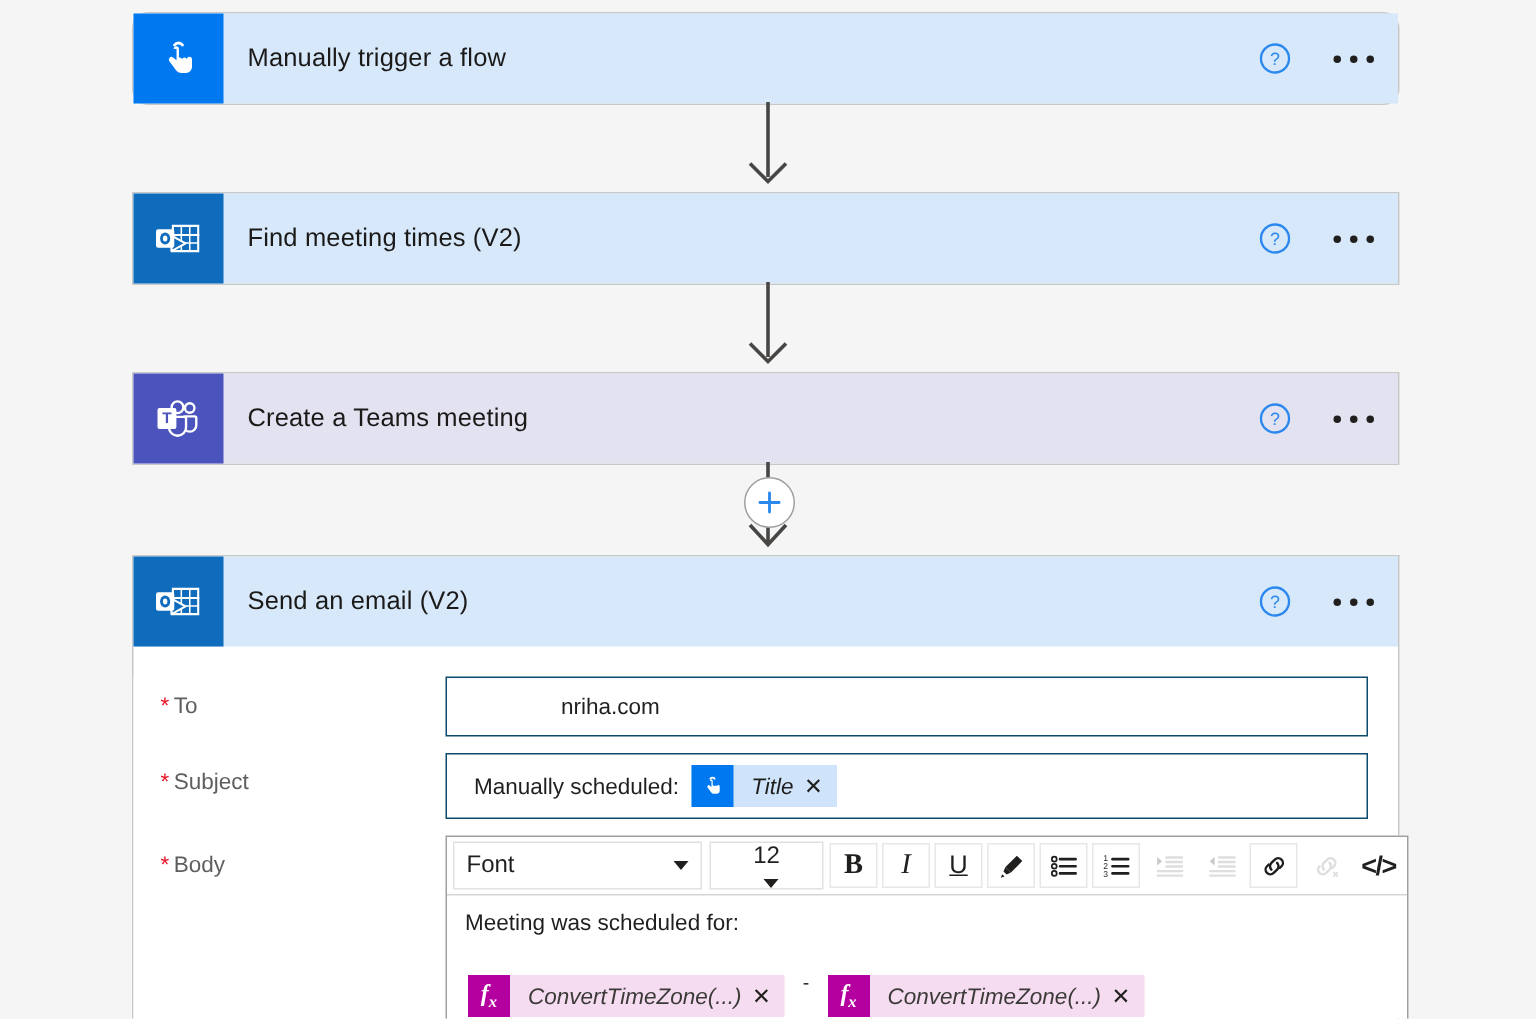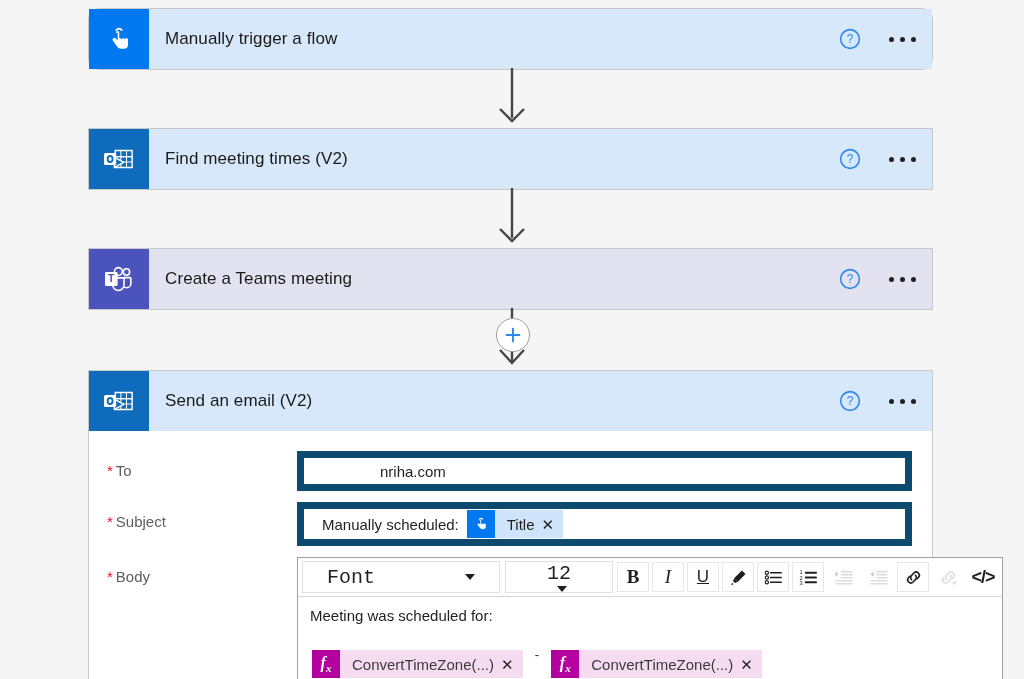--- a/index.html
+++ b/index.html
@@ -109,21 +109,21 @@
   }
   .req {
     color: #e81123;
     margin-right: 3px;
   }
   .field-control {
     flex: 1 1 auto;
     padding-right: 20px;
   }
   .textbox {
-    border: 7px solid #0c4a6e;
+    border: 1px solid #0c4a6e;
     background: #fff;
     min-height: 40px;
     box-sizing: border-box;
     display: flex;
     align-items: center;
     font-size: 15px;
     color: #201f1e;
   }
   .to-box { padding-left: 76px; }
   .subject-box { padding-left: 18px; }
@@ -141,21 +141,21 @@
   }
   .token-icon {
     width: 28px;
     height: 28px;
     flex: 0 0 28px;
     display: flex;
     align-items: center;
     justify-content: center;
     background: #0078f0;
   }
-  .token-text { padding: 0 7px 0 12px; white-space: nowrap; }
+  .token-text { padding: 0 7px 0 12px; white-space: nowrap; font-style: italic; }
   .token-x {
     padding-right: 9px;
     font-size: 15px;
     color: #201f1e;
     line-height: 1;
     cursor: pointer;
   }
   .token-expr { background: #f6dcf0; margin-top: 20px; }
   .token-expr .token-icon { background: #b4009e; }
   .token-expr .token-text { color: #3b3a39; }
@@ -182,26 +182,25 @@
     padding: 0 2px;
     gap: 1px;
   }
   .rte-select {
     display: flex;
     align-items: center;
     justify-content: space-between;
     height: 30px;
     border: 1px solid #e1e1e1;
     background: #fff;
-    font-size: 20px;
-    color: #201f1e;
-    padding: 0 24px;
+    font-size: 16px;
+    color: #201f1e;
+    padding: 0 8px;
     margin: 0 2px;
     cursor: pointer;
-    font-family: Liberation Mono, monospace;
   }
   .rte-font { width: 148px; }
   .rte-size { width: 58px; flex-direction: column; }
   .caret {
     width: 0; height: 0;
     border-left: 5px solid transparent;
     border-right: 5px solid transparent;
     border-top: 6px solid #201f1e;
     margin-left: 6px;
   }

